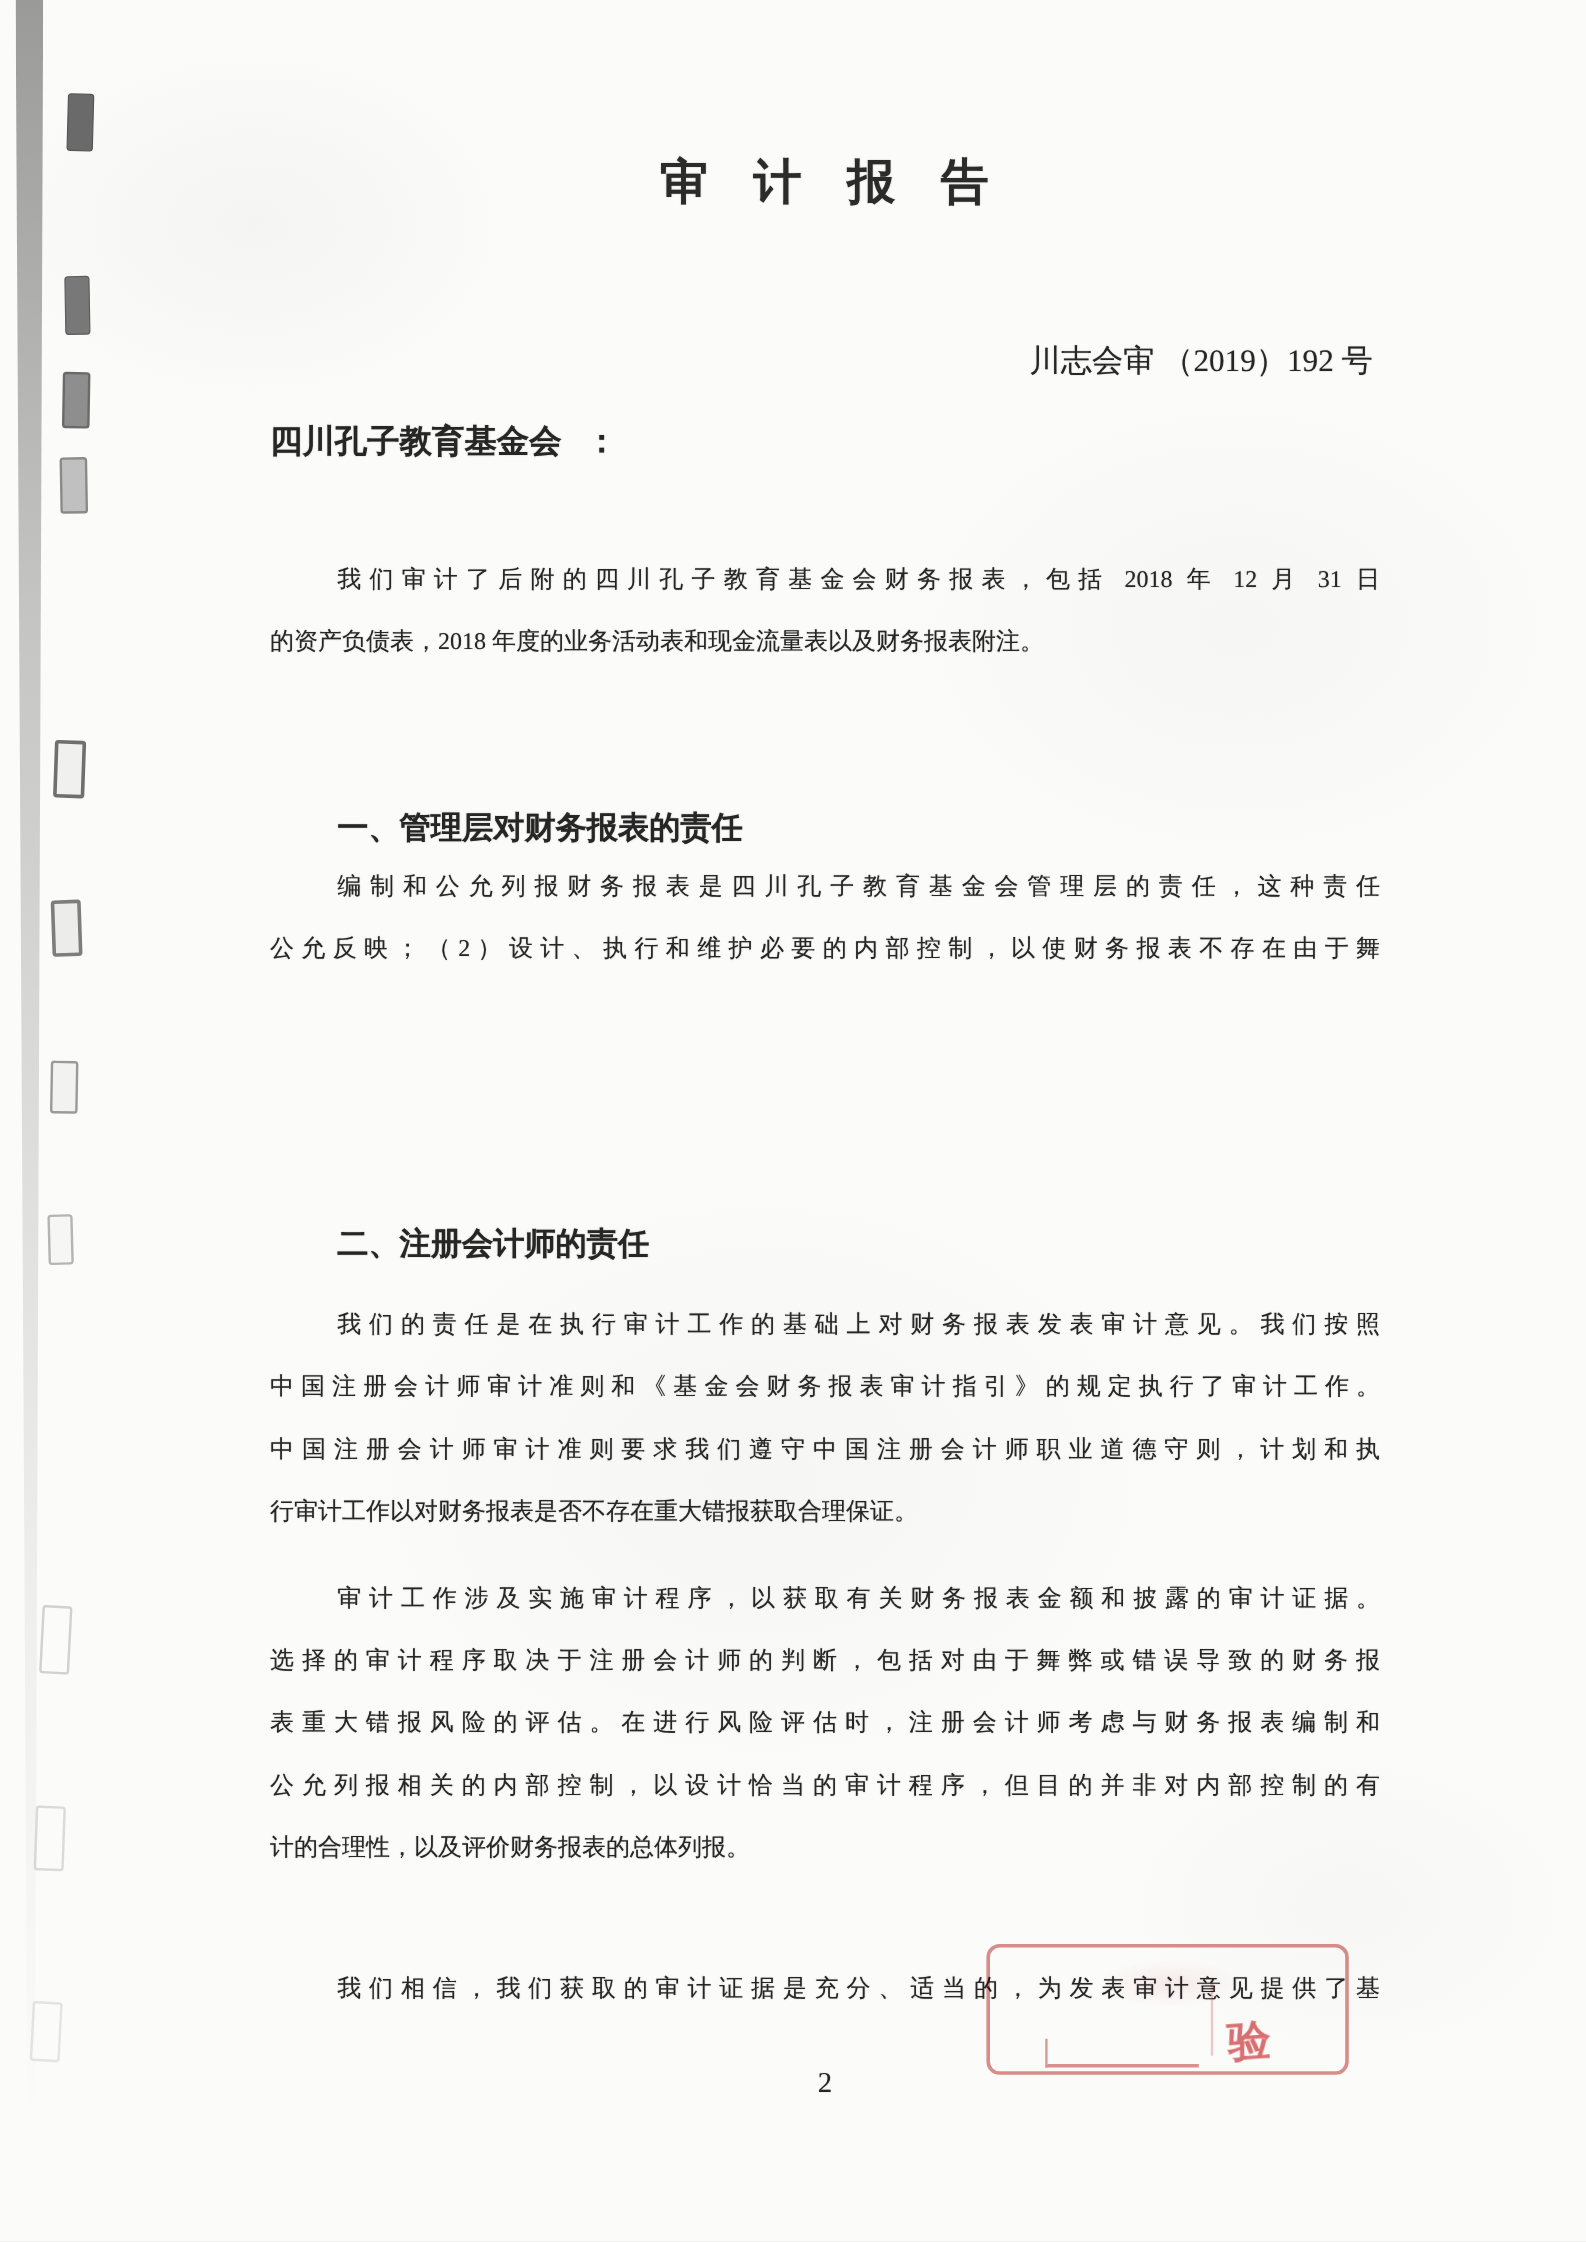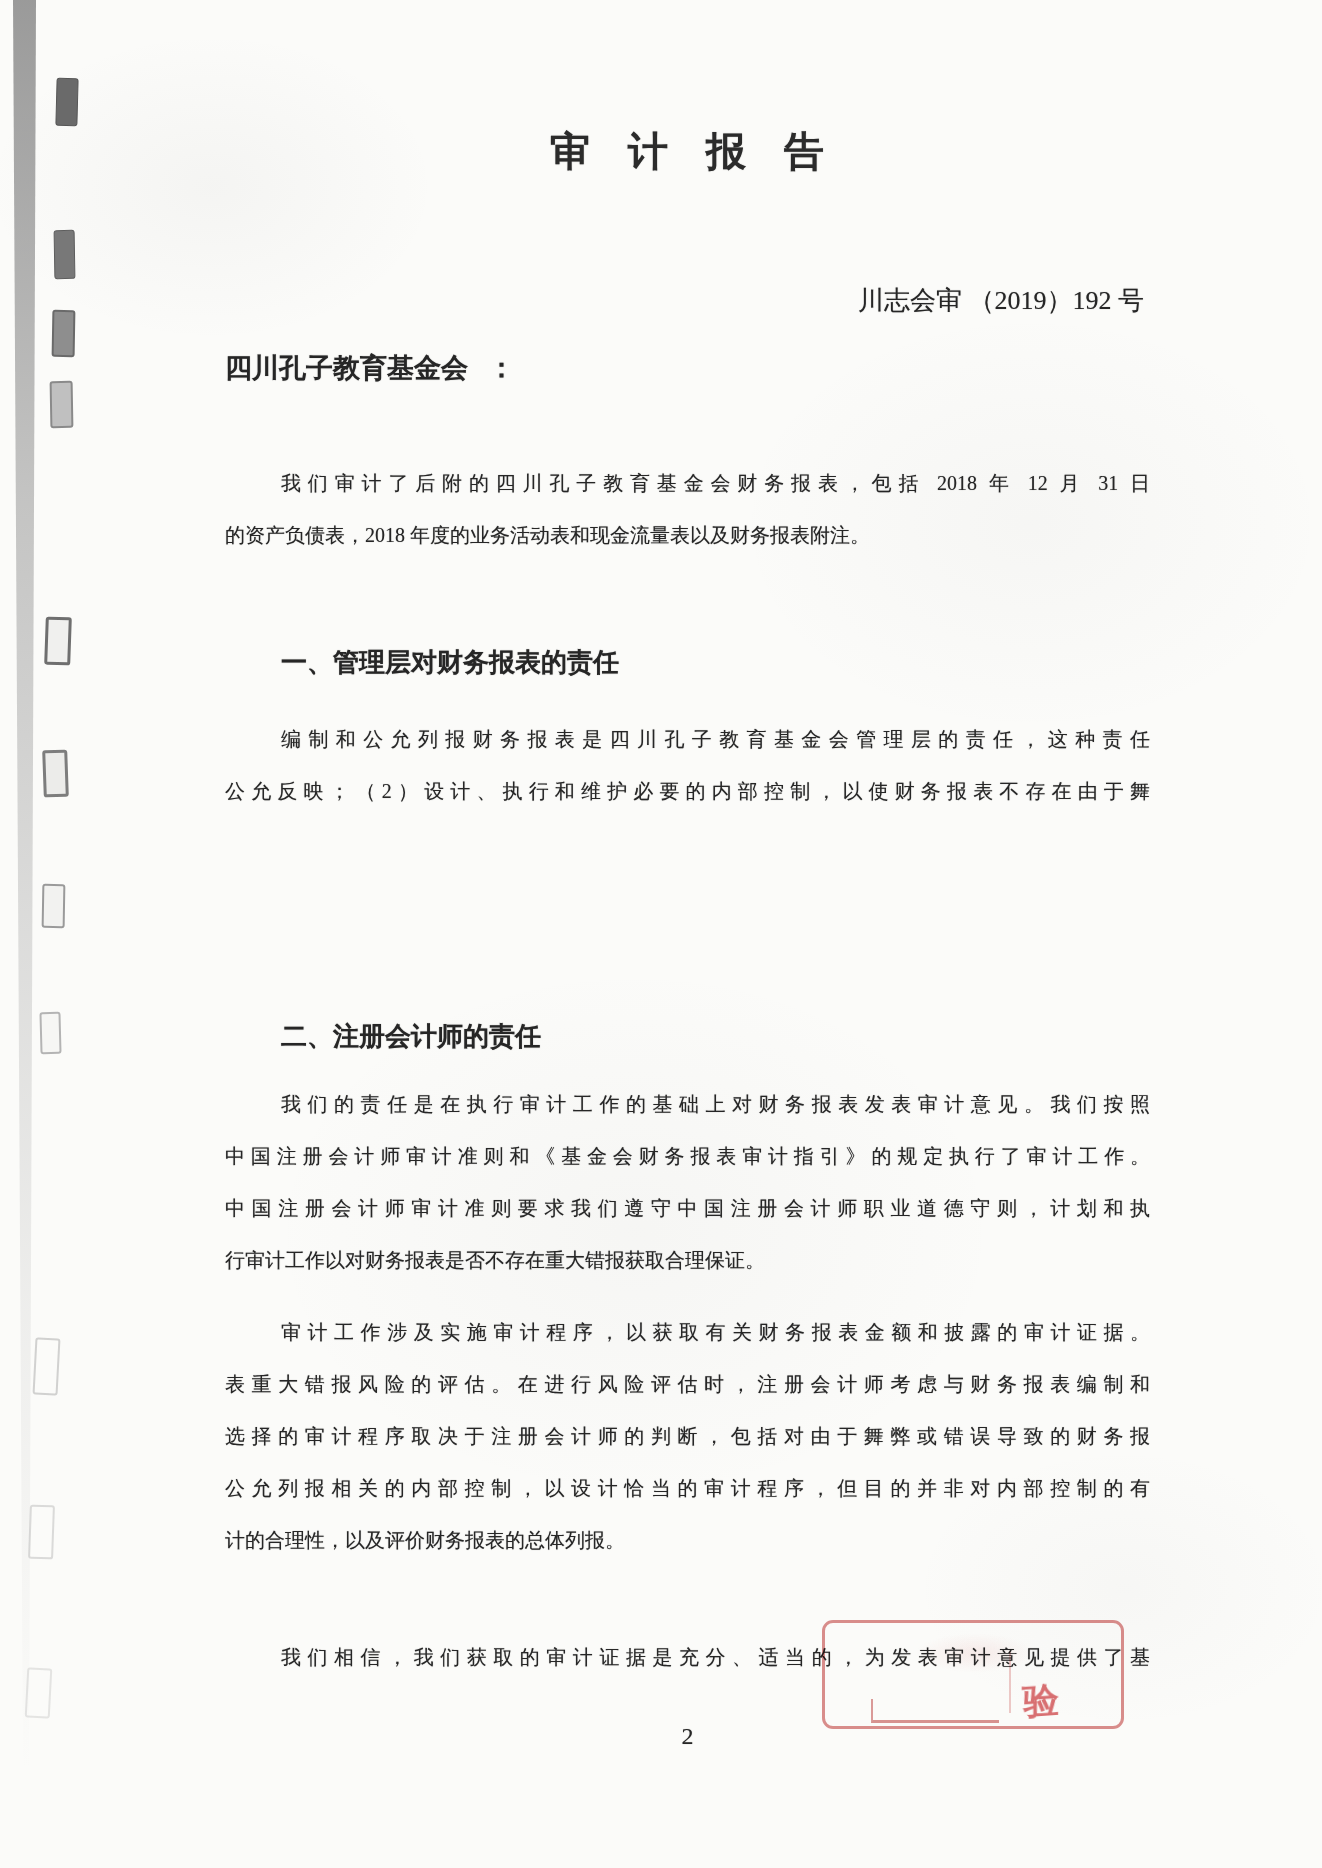--- a/index.html
+++ b/index.html
@@ -96,40 +96,40 @@
 
   <div class="textblock addressee">
     <span>四川孔子教育基金会</span><span class="colon">：</span>
   </div>
 
   <div class="textblock" style="top:457px">
       <div class="line indent">我们审计了后附的四川孔子教育基金会财务报表，包括 2018 年 12 月 31 日</div>
       <div class="line last">的资产负债表，2018 年度的业务活动表和现金流量表以及财务报表附注。</div>
     </div>
 
-  <div class="textblock heading" style="top:637px">一、管理层对财务报表的责任</div>
+  <div class="textblock heading" style="top:664px">一、管理层对财务报表的责任</div>
 
   <div class="textblock" style="top:713px">
       <div class="line indent">编制和公允列报财务报表是四川孔子教育基金会管理层的责任，这种责任</div>
       <div class="line">公允反映；（2）设计、执行和维护必要的内部控制，以使财务报表不存在由于舞</div>
     </div>
 
   <div class="textblock heading" style="top:1011px">二、注册会计师的责任</div>
 
   <div class="textblock" style="top:1078px">
       <div class="line indent">我们的责任是在执行审计工作的基础上对财务报表发表审计意见。我们按照</div>
       <div class="line">中国注册会计师审计准则和《基金会财务报表审计指引》的规定执行了审计工作。</div>
       <div class="line">中国注册会计师审计准则要求我们遵守中国注册会计师职业道德守则，计划和执</div>
       <div class="line last">行审计工作以对财务报表是否不存在重大错报获取合理保证。</div>
     </div>
 
   <div class="textblock" style="top:1306px">
       <div class="line indent">审计工作涉及实施审计程序，以获取有关财务报表金额和披露的审计证据。</div>
+      <div class="line">选择的审计程序取决于注册会计师的判断，包括对由于舞弊或错误导致的财务报</div>
       <div class="line">表重大错报风险的评估。在进行风险评估时，注册会计师考虑与财务报表编制和</div>
-      <div class="line">选择的审计程序取决于注册会计师的判断，包括对由于舞弊或错误导致的财务报</div>
       <div class="line">公允列报相关的内部控制，以设计恰当的审计程序，但目的并非对内部控制的有</div>
       <div class="line last">计的合理性，以及评价财务报表的总体列报。</div>
     </div>
 
   <div class="textblock" style="top:1631px">
       <div class="line indent">我们相信，我们获取的审计证据是充分、适当的，为发表审计意见提供了基</div>
     </div>
 
   <div class="textblock pagenum">2</div>
 

